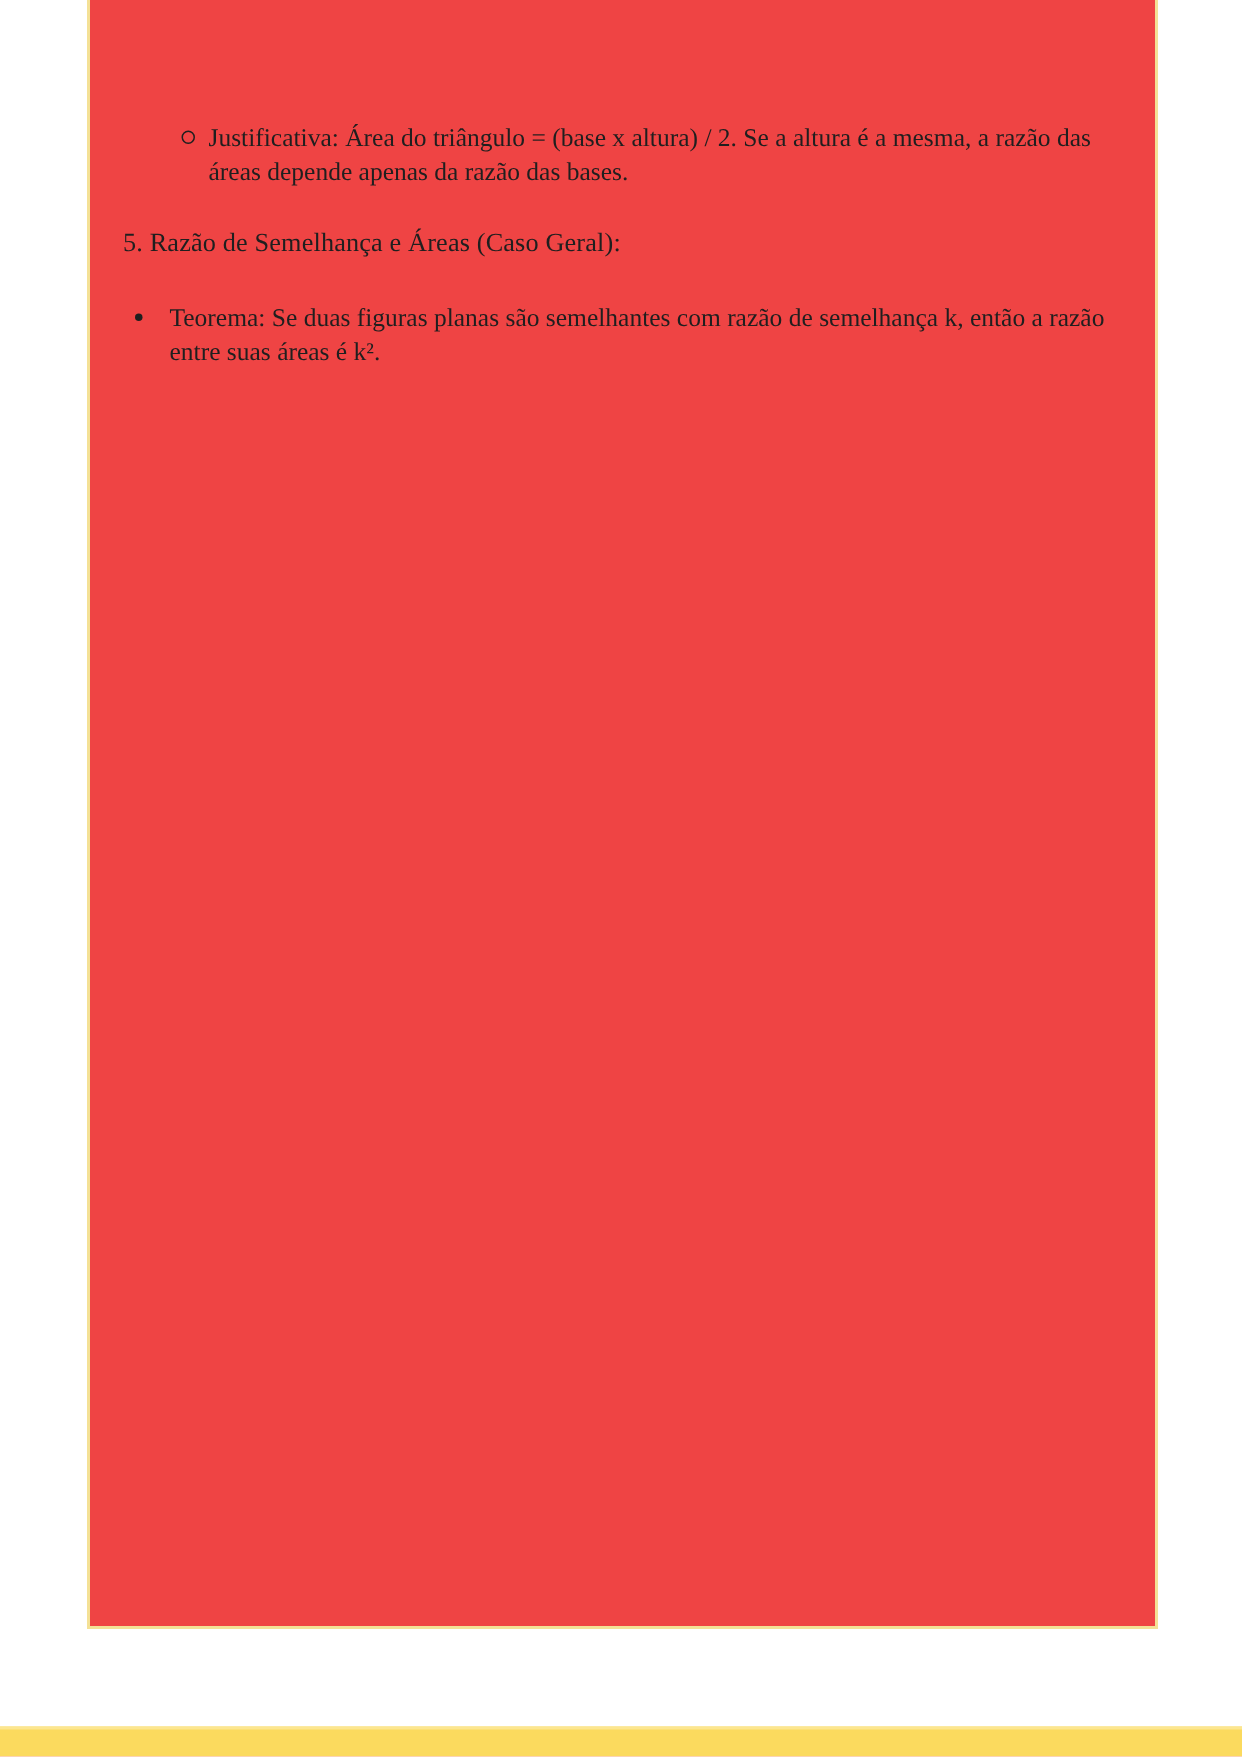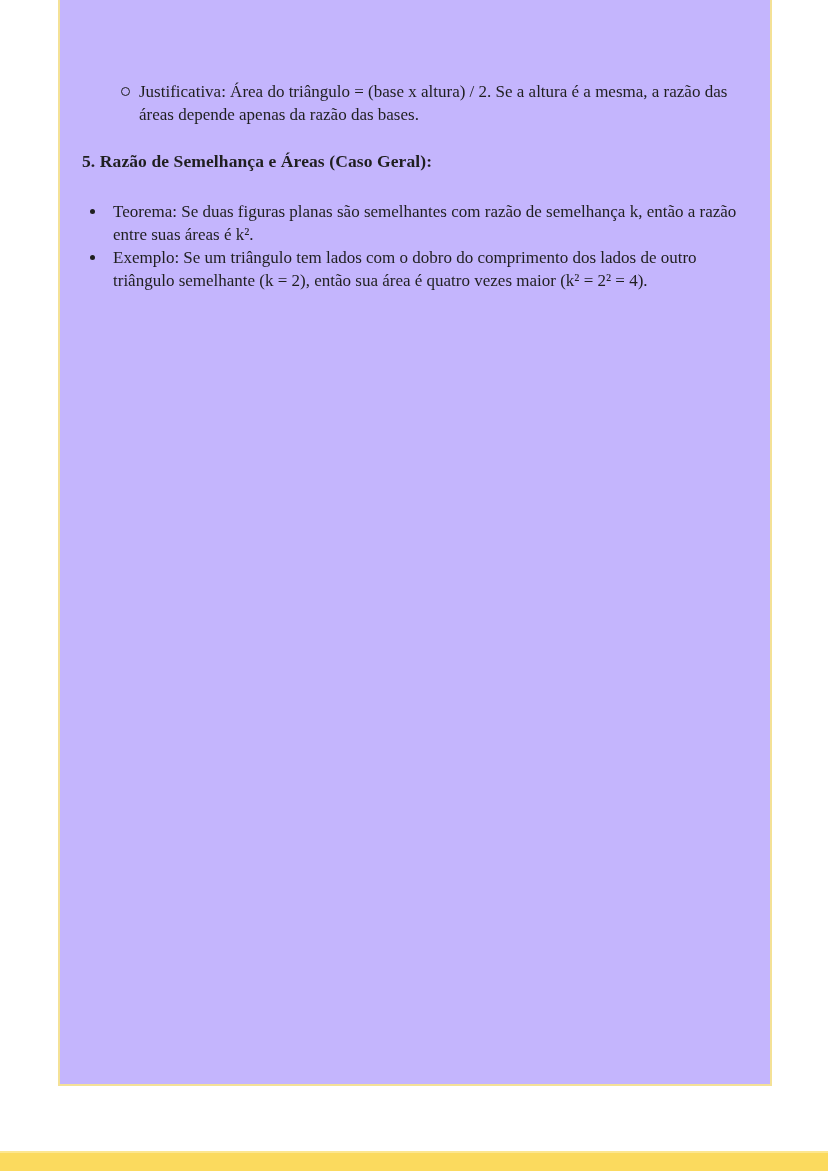--- a/index.html
+++ b/index.html
@@ -10,29 +10,29 @@
     position: relative;
     font-family: "Liberation Serif", serif;
     color: #1f1f1f;
   }
   .page-frame {
     position: absolute;
     left: 58px; top: 0;
     width: 714px; height: 1086px;
     border: 2px solid #f4e196;
     border-top: none;
-    background: #c4b5fd;
+    background: #ef4444;
   }
   .doc-content {
     padding: 80px 25px 0 22px;
     font-size: 17px;
     line-height: 23px;
   }
   .list-row { display: flex; align-items: flex-start; line-height: 23px; }
-  .list-row.l1 { padding-left: 7px; }
+  .list-row.l1 { padding-left: 7px; margin-top: 14px; }
   .list-row.l2 { padding-left: 39px; }
   .marker { flex: 0 0 auto; }
   .l1 > .marker { width: 24px; }
   .l2 > .marker { width: 18px; }
   .marker.disc::before {
     content: ""; display: block;
     width: 5px; height: 5px;
     border-radius: 50%;
     background: #1f1f1f;
     margin: 9px 0 0 1px;
@@ -40,21 +40,21 @@
   .marker.circle::before {
     content: ""; display: block;
     width: 7px; height: 7px;
     border-radius: 50%;
     border: 1.4px solid #1f1f1f;
     margin: 7px 0 0 0;
   }
   .item-text { flex: 1 1 auto; }
   .section-heading {
     font-size: 17.5px;
-    font-weight: bold;
+    font-weight: normal;
     line-height: 24px;
     margin: 23px 0 27px 0;
     letter-spacing: 0.1px;
   }
   .bottom-bar {
     position: absolute;
     left: 0; top: 1151px;
     width: 828px; height: 20px;
     background: #fbda5e;
     border-top: 2px solid #fce690;
@@ -72,22 +72,18 @@
     </div>
 
     <div class="section-heading">5. Razão de Semelhança e Áreas (Caso Geral):</div>
 
     <div class="list-row l1">
       <span class="marker disc"></span>
       <span class="item-text">Teorema: Se duas figuras planas são semelhantes com razão de semelhança k, então a razão entre suas áreas é k².</span>
     </div>
 
 
-    <div class="list-row l1">
-      <span class="marker disc"></span>
-      <span class="item-text">Exemplo: Se um triângulo tem lados com o dobro do comprimento dos lados de outro triângulo semelhante (k = 2), então sua área é quatro vezes maior (k² = 2² = 4).</span>
-    </div>
 
 
   </div>
 </div>
 
 <div class="bottom-bar"></div>
 
 </body></html>

